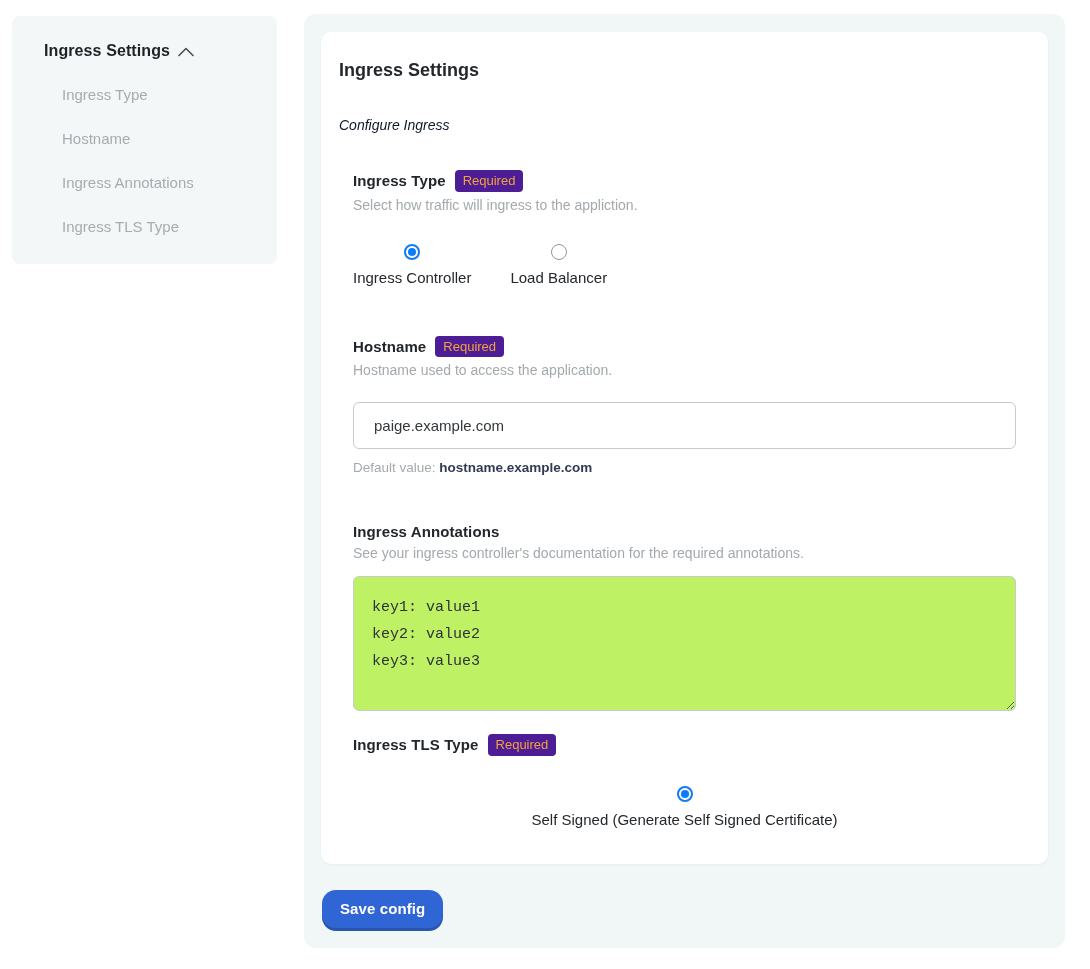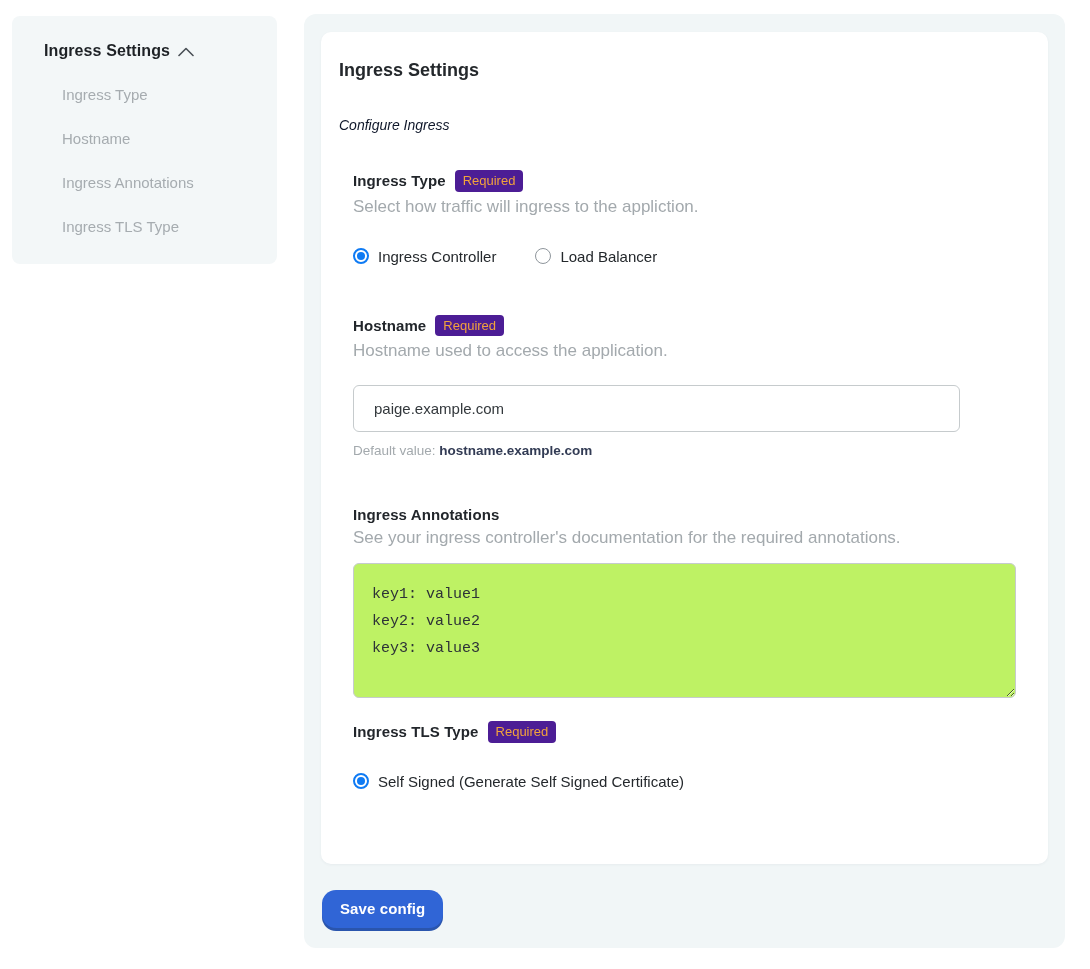--- a/index.html
+++ b/index.html
@@ -73,26 +73,26 @@
     margin-left: 9px;
     background: #4c1d95;
     color: #f2a33c;
     font-size: 13px;
     padding: 3px 8px;
     border-radius: 4px;
     line-height: 1.2;
   }
   .group-help {
     margin-top: 5px;
-    font-size: 17px; color: #a3a9ad;
+    font-size: 14px; color: #a3a9ad;
   }
 
   
   .radio-row-inline { display: flex; align-items: center; gap: 39px; margin-top: 31px; }
-  .radio-option { display: flex; align-items: center; gap: 9px; cursor: pointer; }
+  .radio-option { display: flex; align-items: center; gap: 9px; cursor: pointer; flex-direction: column; }
   .radio-circle {
     width: 16px; height: 16px; border-radius: 50%;
     border: 1px solid #8f969c; background: #fff;
     flex: 0 0 auto;
     position: relative;
   }
   .radio-circle.selected {
     border: 2px solid #0f7bf4;
   }
   .radio-circle.selected::after {
@@ -106,21 +106,21 @@
   }
   .radio-label { font-size: 15px; color: #24282c; }
 
   .group-ingress-type { margin-top: 37px; }
   .group-hostname { margin-top: 50px; }
   .group-annotations { margin-top: 48px; }
   .group-tls { margin-top: 23px; }
 
   .text-input {
     margin-top: 24px;
-    width: 607px; height: 47px;
+    width: 663px; height: 47px;
     border: 1px solid #c6cbcd;
     border-radius: 6px;
     padding: 0 20px;
     font-size: 15px; color: #33383c;
     font-family: "Liberation Sans", sans-serif;
     background: #fff;
     outline: none;
     display: block;
   }
   .default-line {

